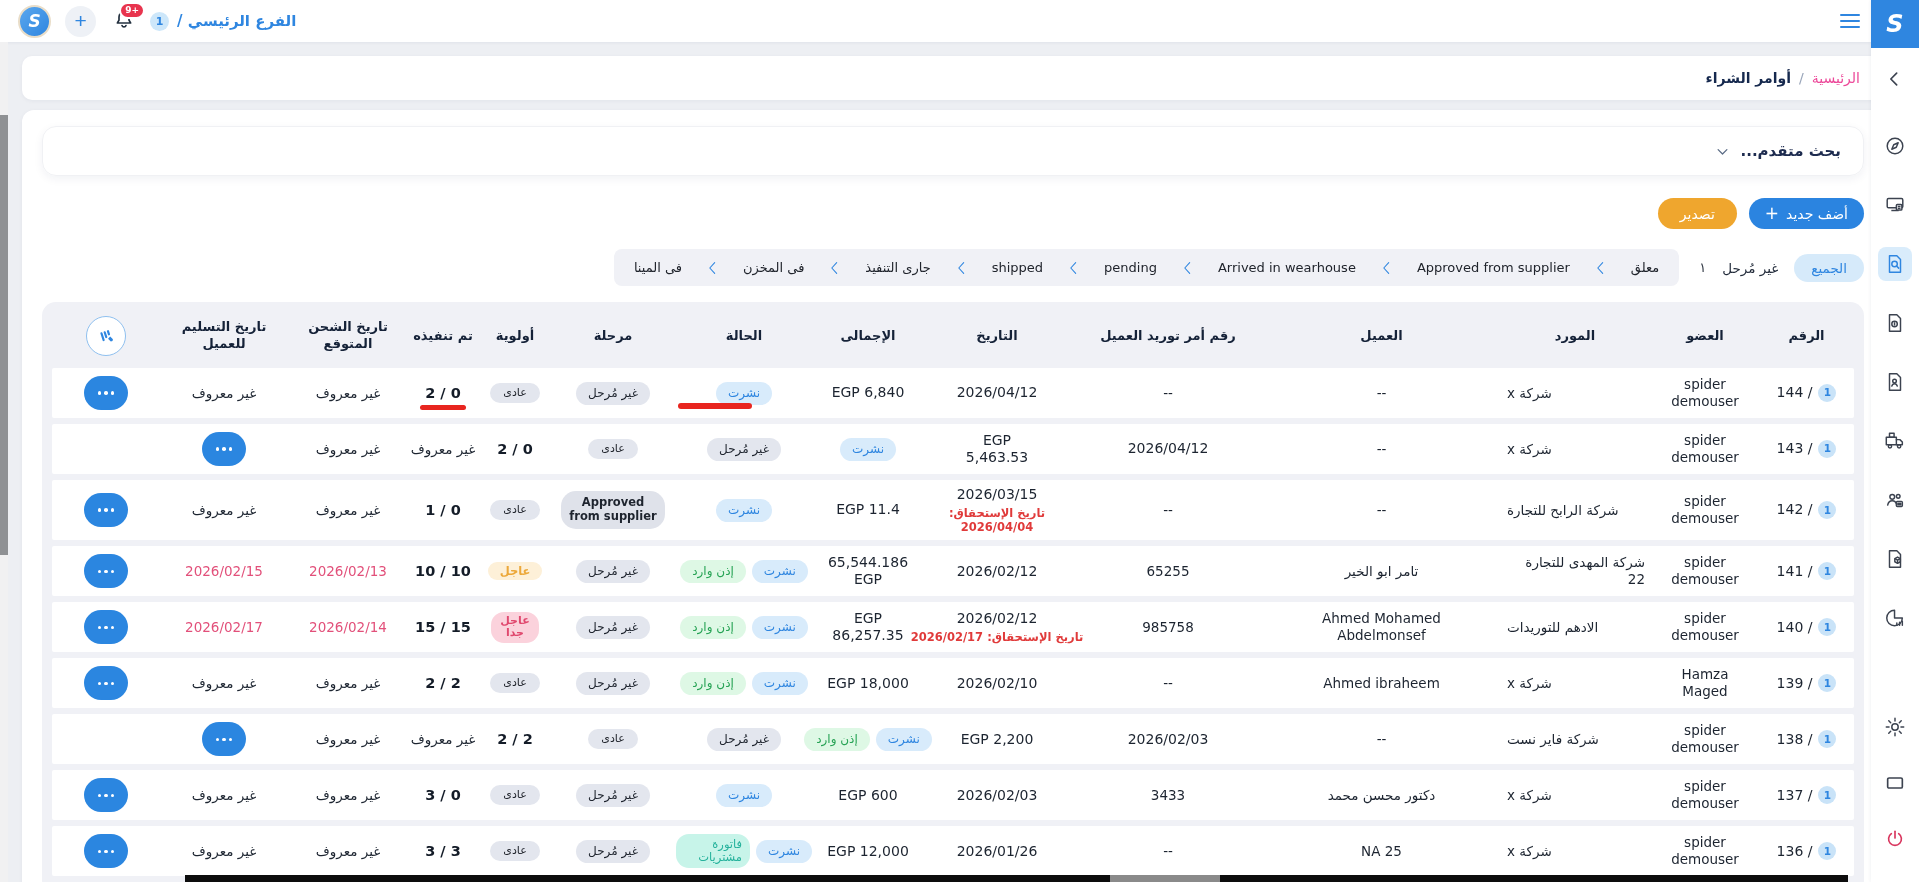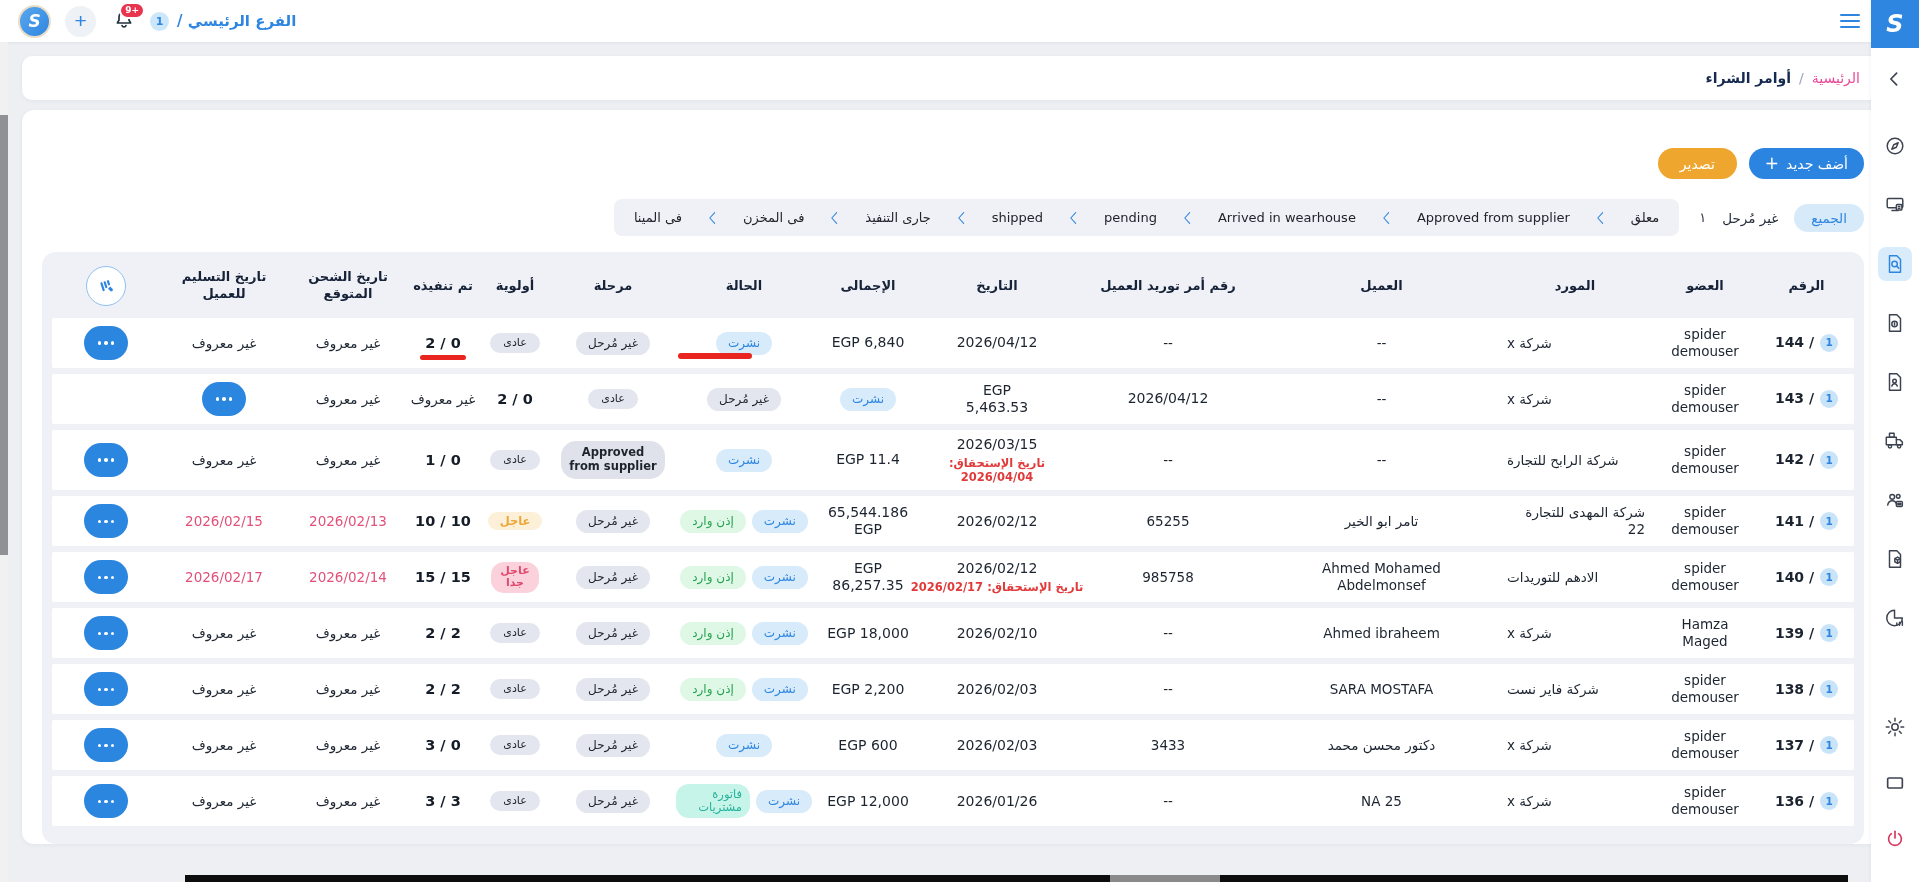--- a/index.html
+++ b/index.html
@@ -82,21 +82,21 @@
   .cust-btn { width:40px; height:40px; border-radius:50%; background:#fff; border:1.5px solid #8fc0ef; color:#2f86e0; display:flex; align-items:center; justify-content:center; cursor:pointer; }
 
   .tbody-row { background:#fff; min-height:50px; margin-bottom:6px; border-radius:2px; position:relative; padding:4px 0; }
   .cell { display:flex; flex-direction:column; align-items:center; justify-content:center; text-align:center; font-size:13.5px; color:#1c2430; line-height:1.25; padding:2px; position:relative; min-height:40px; }
   .cell-statuses { flex-direction:row; gap:6px; flex-wrap:nowrap; }
   .cell-supplier { align-items:flex-end; text-align:right; padding-left:8px; padding-right:6px; }
   .cell-member { font-size:13.5px; }
   .cell-member .mwrap { max-width:96px; }
   .cell-client .cwrap { max-width:175px; }
   .numwrap { display:flex; direction:ltr; align-items:center; gap:6px; }
-  .num-label { font-size:14px; color:#1c2430;font-weight:bold; }
+  .num-label { font-size:14px; color:#1c2430; }
   .num-badge { width:18px; height:18px; border-radius:50%; background:#c9e3f8; color:#2f86e0; font-size:10.5px; font-weight:bold; display:flex; align-items:center; justify-content:center; }
 
   .pill { border-radius:13px; padding:4px 12px; font-size:12px; white-space:nowrap; display:inline-block; }
   .st-published { background:#d8ebfb; color:#2f86e0; }
   .st-permit { background:#def8e5; color:#27a355; }
   .st-purchase_invoice { background:#c7f4e9; color:#26b29c; white-space:normal; width:76px; text-align:right; line-height:1.15; padding:4px 8px; font-size:11.5px; }
   .stage-unposted { background:#e3e6ee; color:#1e242e; font-weight:500; }
   .stage-approved { background:#dfe2ea; color:#1e242e; white-space:normal; width:104px; text-align:center; line-height:1.2; font-size:11.5px; font-weight:bold; padding:5px 8px; border-radius:15px; }
   .pri-normal { background:#e3e6ee; color:#20242c; font-size:11px; padding:3px 13px; }
   .pri-urgent { background:#fdf0d8; color:#eca83a; font-size:11.5px; font-weight:600; padding:2px 12px; }
@@ -260,20 +260,28 @@
 <div class="main">
 
   <div class="crumb-card">
     <span class="crumb-home">الرئيسية</span>
     <span class="crumb-sep">/</span>
     <span class="crumb-cur">أوامر الشراء</span>
   </div>
 
   <div class="content-card">
 
+    <div class="search-box">
+      <span class="search-label">بحث متقدم...</span>
+      <span class="chev">
+        <svg viewBox="0 0 24 24" width="15" height="15" fill="none" stroke="currentColor" stroke-width="2" stroke-linecap="round" stroke-linejoin="round">
+            <path d="M5 9l7 7 7-7"></path>
+          </svg>
+      </span>
+    </div>
 
     <div class="btns-row">
       <button class="btn btn-add">
         <span>أضف جديد</span>
         <span class="plus">+</span>
       </button>
       <button class="btn btn-export">
         <span>تصدير</span>
       </button>
     </div>
@@ -624,23 +632,20 @@
             <div class="cell">
               <div class="numwrap" dir="ltr">
                 <span class="num-label">138 /</span>
                 <span class="num-badge">1</span>
               </div>
             </div>
             <div class="cell cell-member">
               <div class="mwrap">spider demouser</div>
             </div>
             <div class="cell cell-supplier">شركة فاير نست</div>
-            <div class="cell cell-client">
-              <div class="cwrap">SARA MOSTAFA</div>
-            </div>
             <div class="cell">--</div>
             <div class="cell">
               <div class="date-main">2026/02/03</div>
             </div>
             <div class="cell cell-total">
               <div class="twrap">EGP 2,200</div>
             </div>
             <div class="cell cell-statuses">
               <span class="pill st-published">نشرت</span>
               <span class="pill st-permit">إذن وارد</span>

